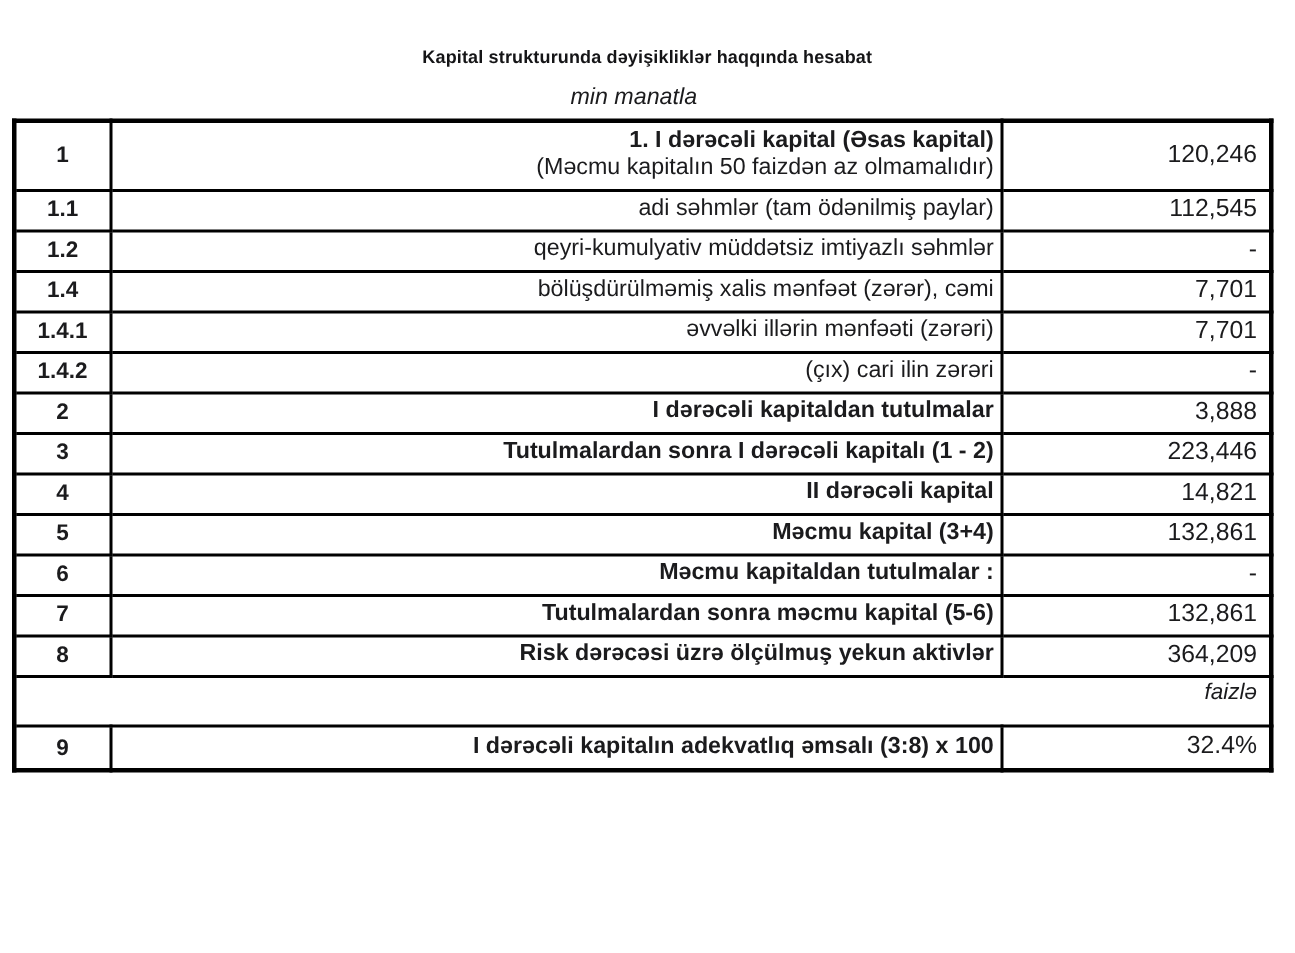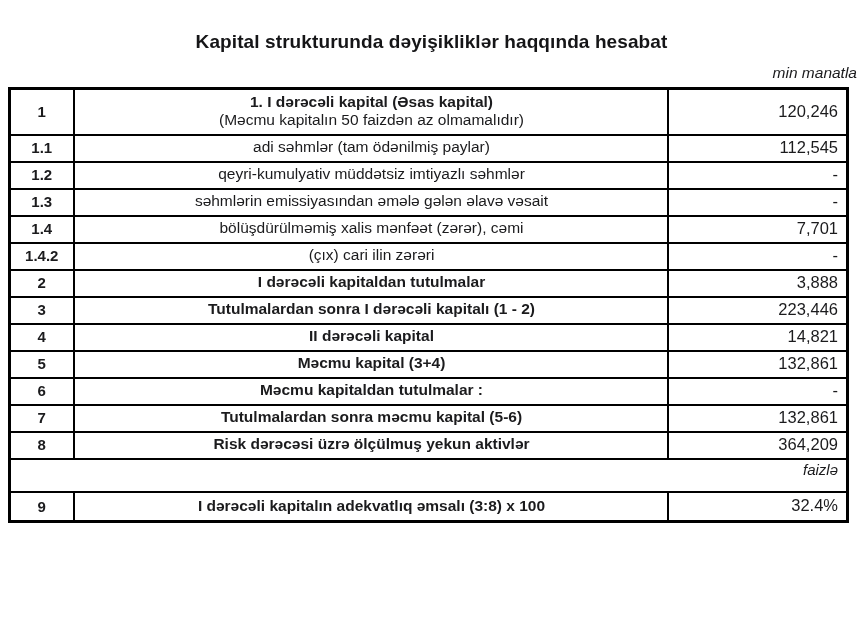--- a/index.html
+++ b/index.html
@@ -8,34 +8,33 @@
     width: 863px; height: 635px;
     font-family: "Liberation Sans", sans-serif;
     color: #1b1b1d;
     overflow: hidden;
   }
   .page { position: relative; width: 863px; height: 635px; }
 
   .title {
     padding-top: 31px;
     text-align: center;
-    font-size: 19px;
+    font-size: 12px;
     font-weight: 700;
     letter-spacing: 0.1px;
     color: #151517;
   }
   .unit-note {
     width: 845px;
-    text-align: right;
+    text-align: center;
     font-style: italic;
     font-size: 15.5px;
     margin-top: 11px;
     margin-bottom: 5px;
     color: #1b1b1d;
-    margin-left: 12px;
   }
 
   table.report {
     margin-left: 8px;
     width: 838px;
     border-collapse: collapse;
     table-layout: fixed;
     border: 3px solid #000;
   }
   col.c-num { width: 64px; }
@@ -49,21 +48,21 @@
     line-height: 1.18;
     overflow: hidden;
     white-space: nowrap;
   }
   td.num {
     text-align: center;
     font-weight: 700;
     font-size: 15px;
     padding: 2px 1px;
   }
-  td.lbl { text-align: center; padding: 2px 4px 3px 6px; }
+  td.lbl { text-align: right; padding: 2px 4px 3px 6px; }
   td.val {
     text-align: right;
     padding: 2px 8px 3px 2px;
     font-size: 16.5px;
   }
   tr { height: 27px; }
   tr.tall { height: 46px; }
   tr.big { height: 29px; }
   tr.b td.lbl { font-weight: 700; }
   tr.tall td.lbl .l1 { font-weight: 700; }
@@ -104,27 +103,27 @@
         <td class="num">1.1</td>
         <td class="lbl">adi səhmlər (tam ödənilmiş paylar)</td>
         <td class="val">112,545</td>
       </tr>
       <tr>
         <td class="num">1.2</td>
         <td class="lbl">qeyri-kumulyativ müddətsiz imtiyazlı səhmlər</td>
         <td class="val">-</td>
       </tr>
       <tr>
-        <td class="num">1.3</td>
-        <td class="lbl">səhmlərin emissiyasından əmələ gələn əlavə vəsait</td>
-        <td class="val">-</td>
+        <td class="num">1.4</td>
+        <td class="lbl">bölüşdürülməmiş xalis mənfəət (zərər), cəmi</td>
+        <td class="val">7,701</td>
       </tr>
       <tr>
-        <td class="num">1.4</td>
-        <td class="lbl">bölüşdürülməmiş xalis mənfəət (zərər), cəmi</td>
+        <td class="num">1.4.1</td>
+        <td class="lbl">əvvəlki illərin mənfəəti (zərəri)</td>
         <td class="val">7,701</td>
       </tr>
       <tr>
         <td class="num">1.4.2</td>
         <td class="lbl">(çıx) cari ilin zərəri</td>
         <td class="val">-</td>
       </tr>
       <tr class="b">
         <td class="num">2</td>
         <td class="lbl">I dərəcəli kapitaldan tutulmalar</td>

